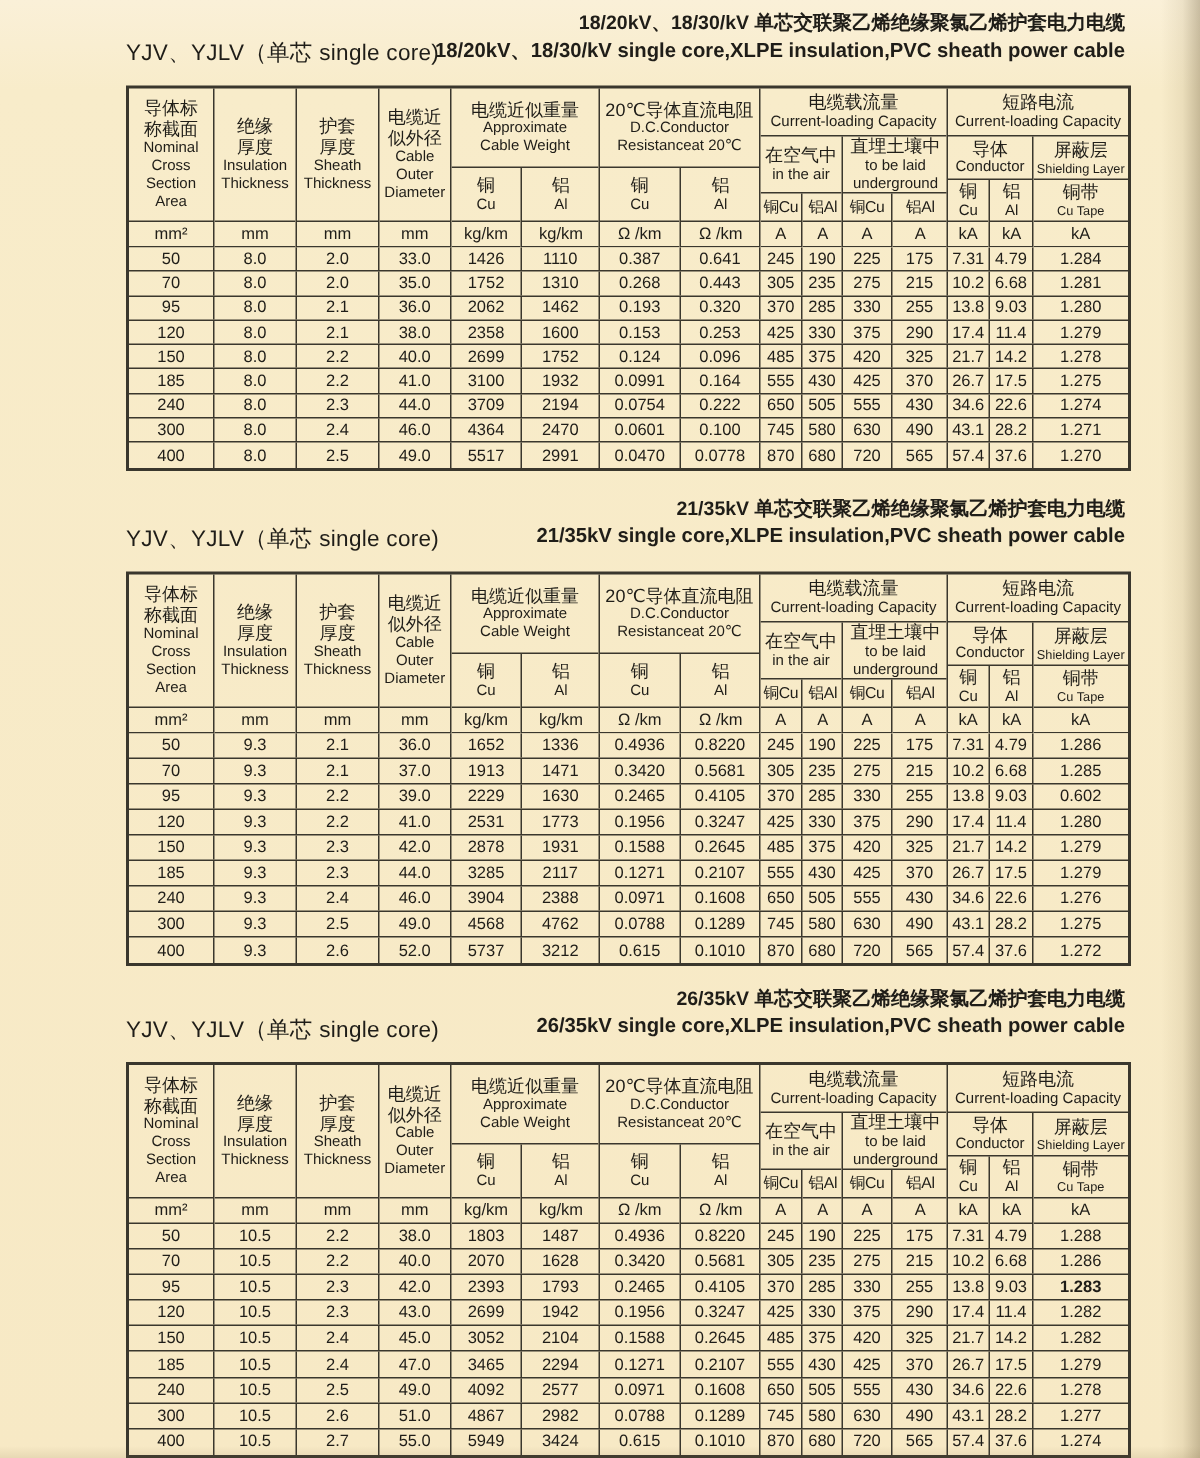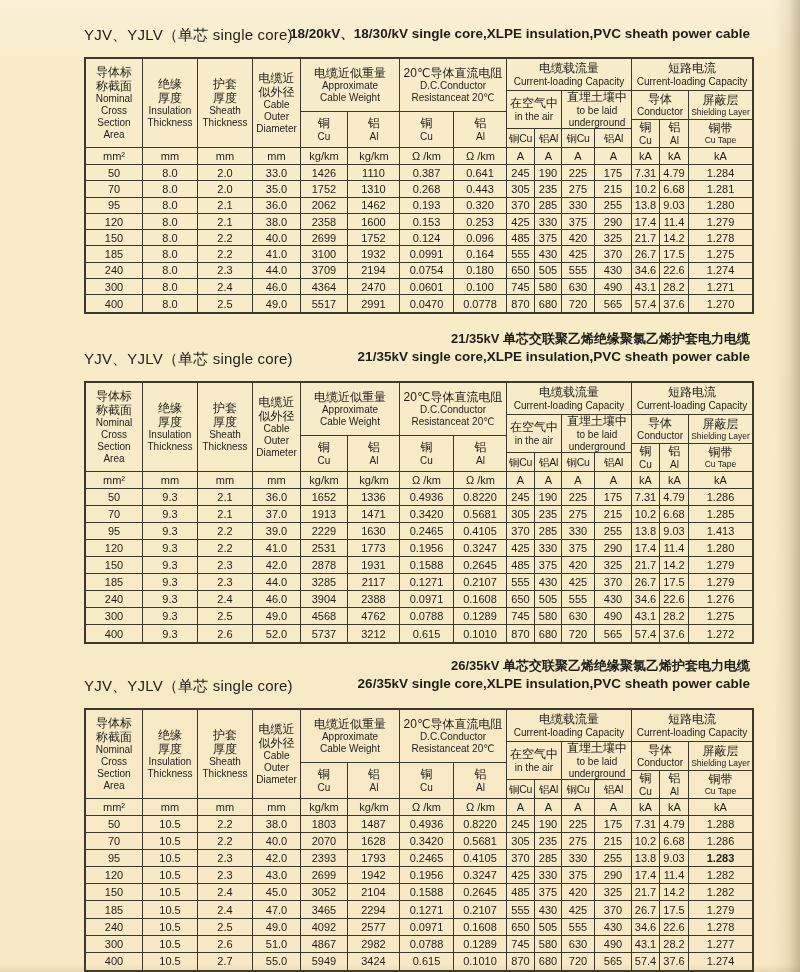--- a/index.html
+++ b/index.html
@@ -55,20 +55,21 @@
   .drow:last-child{border-bottom:0;}
   .drow > .dc{border-right:1.3px solid var(--ln);}
   .drow > .dc:last-child{border-right:0;}
   .dc{display:flex;align-items:center;justify-content:center;font-size:11px;
     box-sizing:border-box;overflow:hidden;white-space:nowrap;flex:none;}
 </style>
 </head>
 <body>
 
 <div class="section" style="top:6px;height:310px;">
+  <div class="title-cn">18/20kV、18/30/kV 单芯交联聚乙烯绝缘聚氯乙烯护套电力电缆</div>
   <div class="product-label">YJV、YJLV（单芯  single core)</div>
   <div class="title-en">18/20kV、18/30/kV single core,XLPE insulation,PVC sheath power cable</div>
   <div class="tbl" style="--rh:16.3px;">
       <div class="hrow">
         <div class="vcol" style="width: 57px;">
           <div class="cellc hcell bb">
             <div class="cn">导体标</div>
             <div class="cn">称截面</div>
             <div class="en">Nominal</div>
             <div class="en">Cross</div>
@@ -379,21 +380,21 @@
         <div class="dc" style="width: 63px;">1.275</div>
       </div>
       <div class="drow">
         <div class="dc" style="width: 57px;">240</div>
         <div class="dc" style="width: 55px;">8.0</div>
         <div class="dc" style="width: 55px;">2.3</div>
         <div class="dc" style="width: 48px;">44.0</div>
         <div class="dc" style="width: 47px;">3709</div>
         <div class="dc" style="width: 52px;">2194</div>
         <div class="dc" style="width: 54px;">0.0754</div>
-        <div class="dc" style="width: 53px;">0.180</div>
+        <div class="dc" style="width: 53px;">0.222</div>
         <div class="dc" style="width: 28px;">650</div>
         <div class="dc" style="width: 27px;">505</div>
         <div class="dc" style="width: 33px;">555</div>
         <div class="dc" style="width: 37px;">430</div>
         <div class="dc" style="width: 28px;">34.6</div>
         <div class="dc" style="width: 29px;">22.6</div>
         <div class="dc" style="width: 63px;">1.274</div>
       </div>
       <div class="drow">
         <div class="dc" style="width: 57px;">300</div>
@@ -690,21 +691,21 @@
         <div class="dc" style="width: 47px;">2229</div>
         <div class="dc" style="width: 52px;">1630</div>
         <div class="dc" style="width: 54px;">0.2465</div>
         <div class="dc" style="width: 53px;">0.4105</div>
         <div class="dc" style="width: 28px;">370</div>
         <div class="dc" style="width: 27px;">285</div>
         <div class="dc" style="width: 33px;">330</div>
         <div class="dc" style="width: 37px;">255</div>
         <div class="dc" style="width: 28px;">13.8</div>
         <div class="dc" style="width: 29px;">9.03</div>
-        <div class="dc" style="width: 63px;">1.413</div>
+        <div class="dc" style="width: 63px;">0.602</div>
       </div>
       <div class="drow">
         <div class="dc" style="width: 57px;">120</div>
         <div class="dc" style="width: 55px;">9.3</div>
         <div class="dc" style="width: 55px;">2.2</div>
         <div class="dc" style="width: 48px;">41.0</div>
         <div class="dc" style="width: 47px;">2531</div>
         <div class="dc" style="width: 52px;">1773</div>
         <div class="dc" style="width: 54px;">0.1956</div>
         <div class="dc" style="width: 53px;">0.3247</div>

